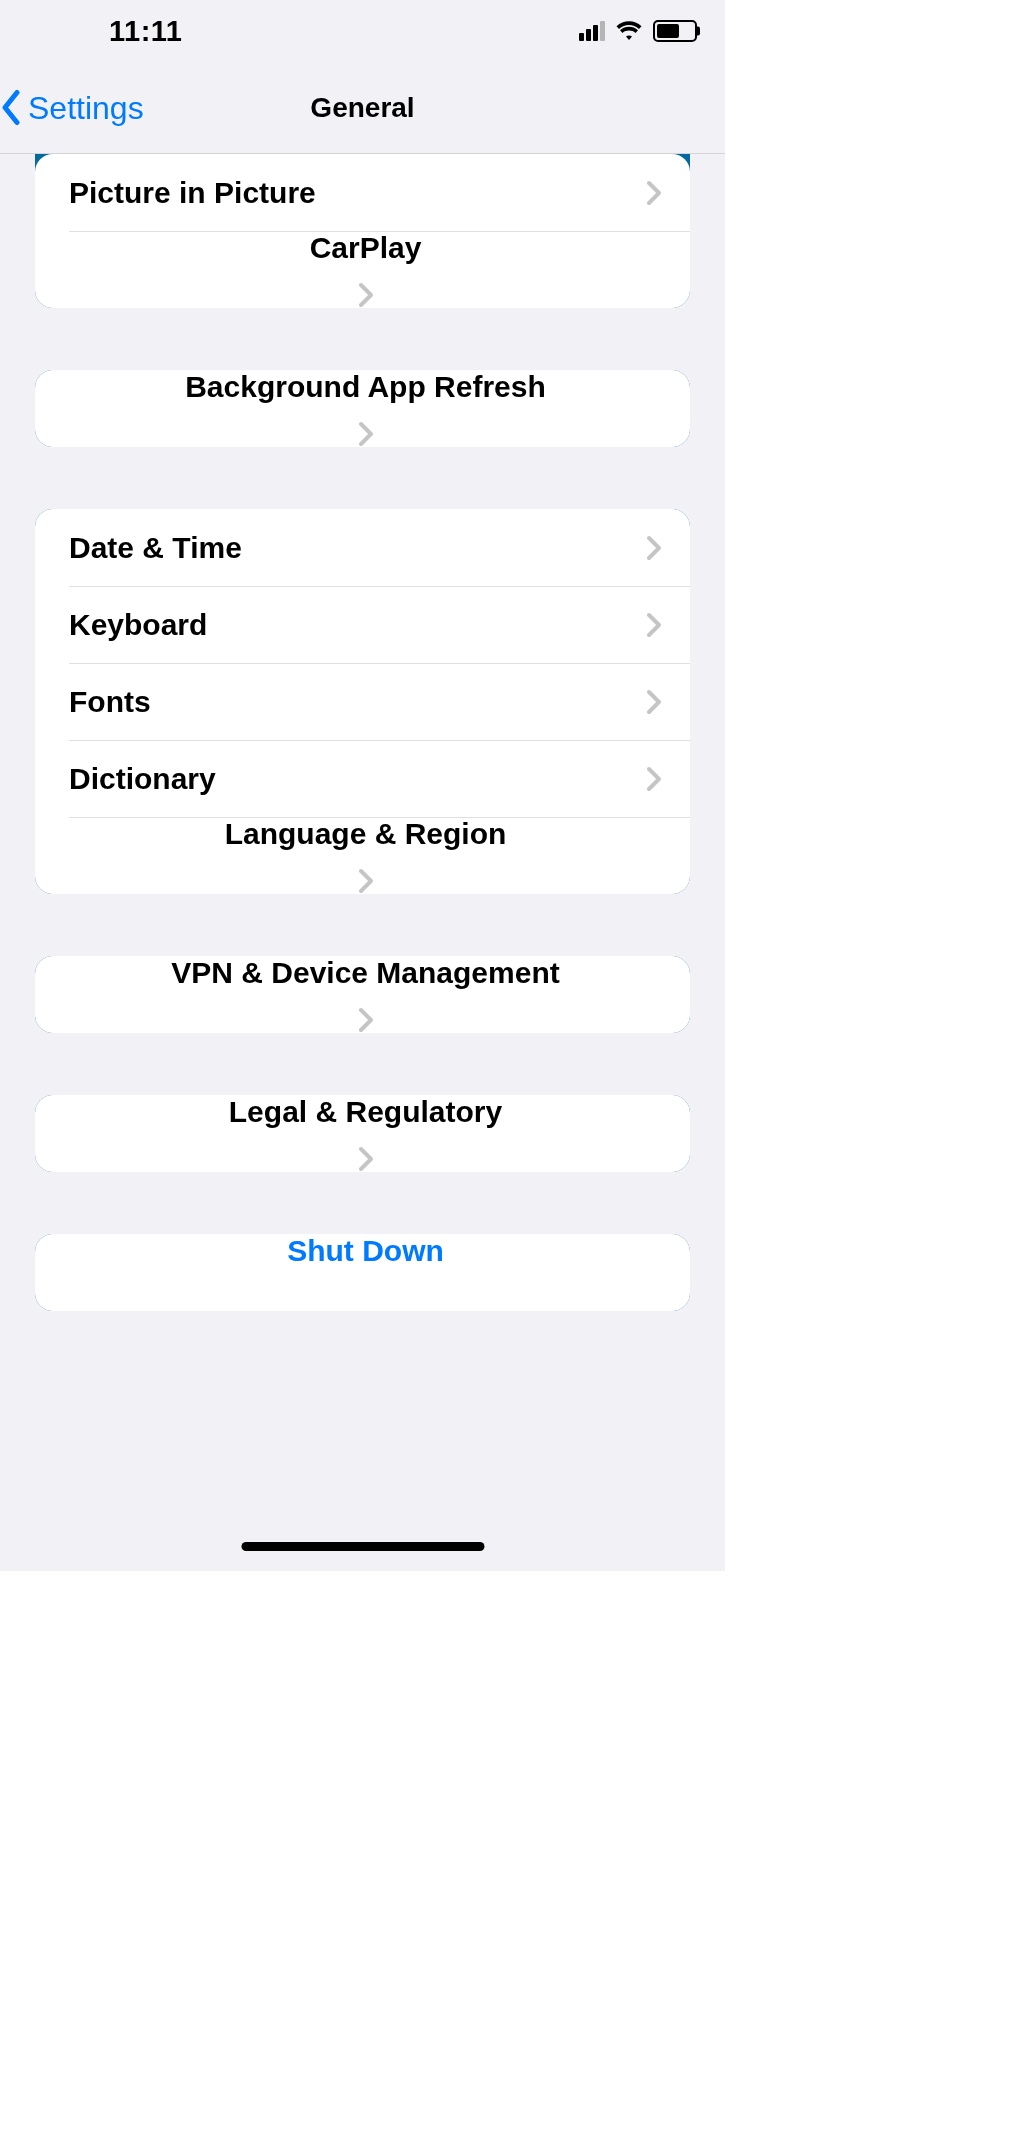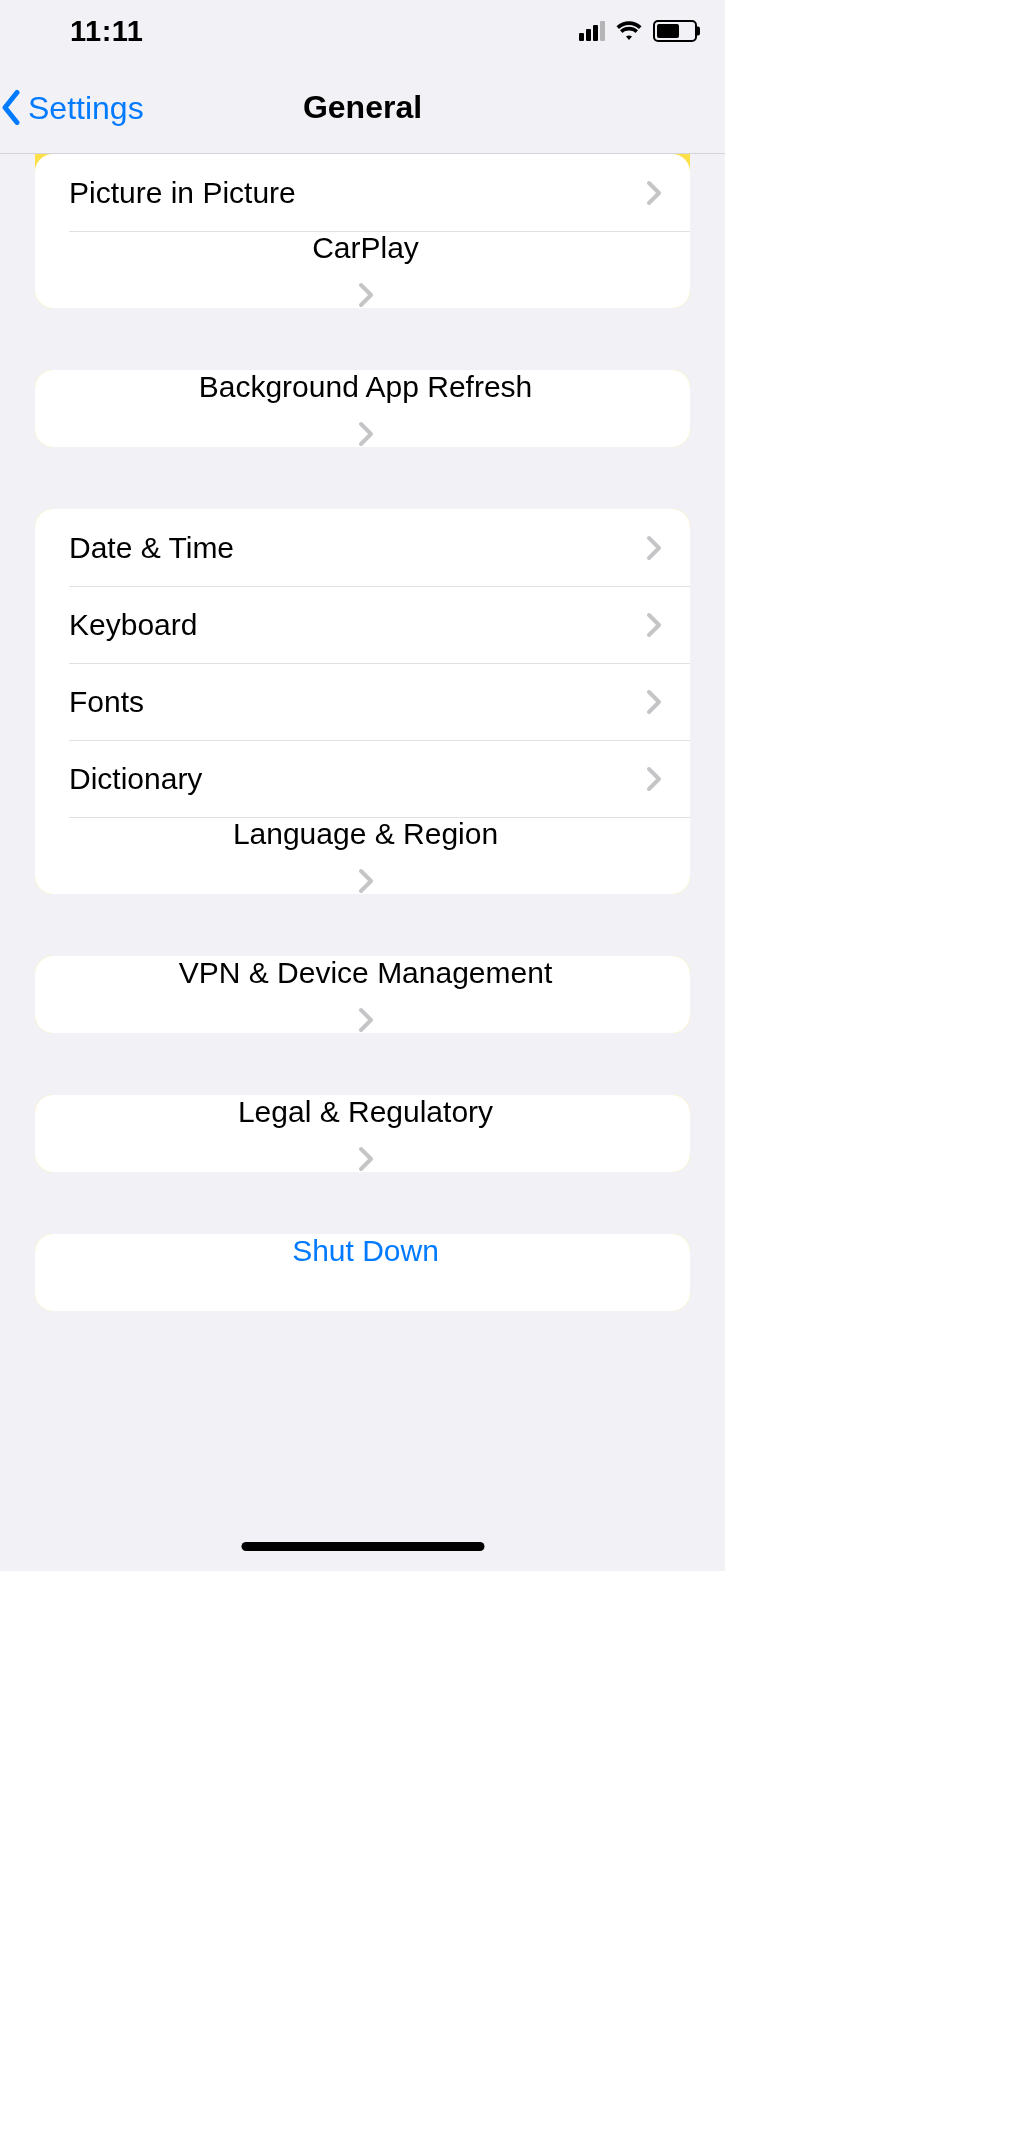--- a/index.html
+++ b/index.html
@@ -36,20 +36,21 @@
       height: 562px;
       background: #fff;
     }
 
     .status-bar {
       height: 62px;
       display: flex;
       align-items: center;
       justify-content: space-between;
       padding: 0 28px 0 0;
+      margin-left: 39px;
     }
     .status-time {
       font-size: 29px;
       font-weight: 600;
       padding-left: 70px;
       letter-spacing: 0.5px;
     }
     .status-right {
       display: flex;
       align-items: center;
@@ -72,34 +73,35 @@
       align-items: center;
       color: #007aff;
       font-size: 32px;
       font-weight: 400;
     }
     .back-btn svg { margin-right: 6px; }
     .nav-title {
       position: absolute;
       left: 50%;
       transform: translateX(-50%);
-      font-size: 32px;
+      font-size: 28px;
       font-weight: 600;
       text-align: right;
     }
 
     .content {
       padding: 0 0 40px 0;
     }
 
     .group {
       margin: 0 35px 62px 35px;
-      background: #fde047;
+      background: #0369a1;
       border-radius: 18px;
       overflow: visible;
+      font-weight: bold;
     }
     .group.first { margin-top: 0; border-top-left-radius: 0; border-top-right-radius: 0; }
     .group.last { margin-bottom: 0; }
 
     .row {
       display: flex;
       align-items: center;
       justify-content: space-between;
       height: 77px;
       padding: 0 28px 0 34px;

